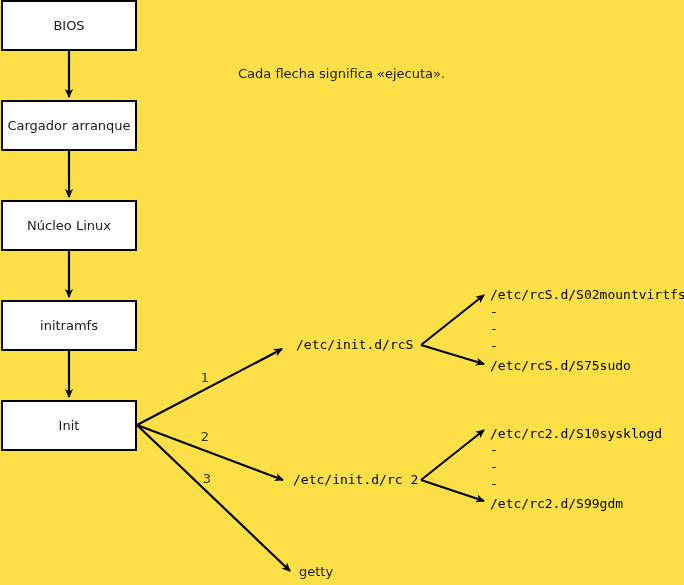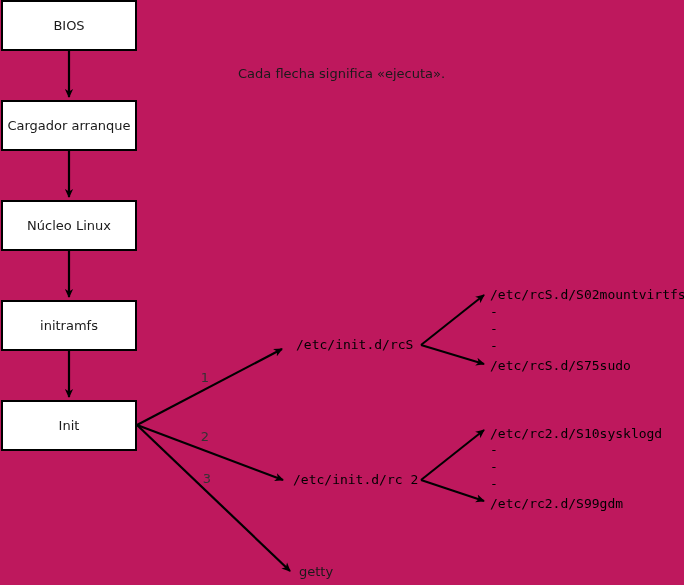--- a/index.html
+++ b/index.html
@@ -4,21 +4,21 @@
 <style>
   html, body {
     margin: 0;
     padding: 0;
     background: #ffffff;
   }
   #canvas {
     position: relative;
     width: 684px;
     height: 585px;
-    background: #be185d;
+    background: #fde047;
     overflow: hidden;
     font-family: "Liberation Sans", sans-serif;
   }
   svg.layer {
     position: absolute;
     left: 0;
     top: 0;
     width: 684px;
     height: 585px;
   }

